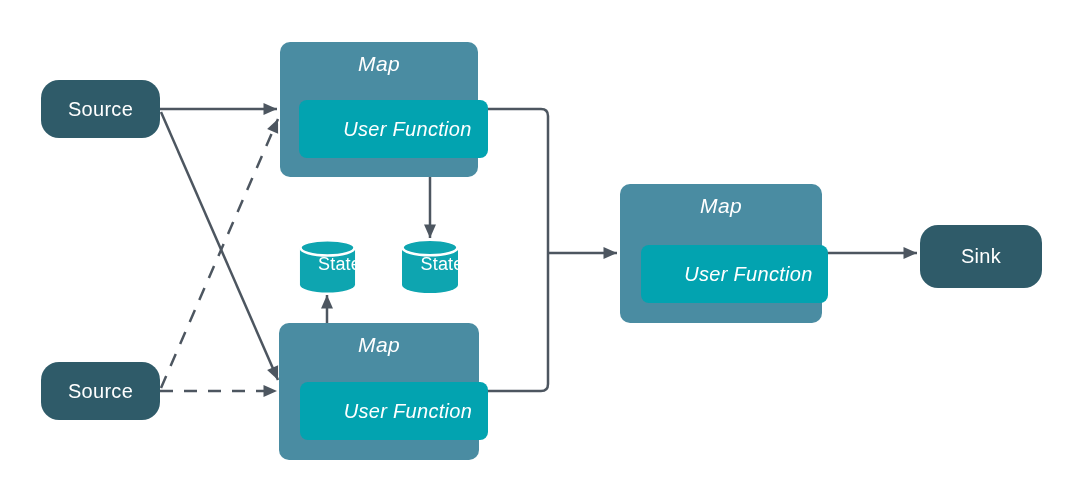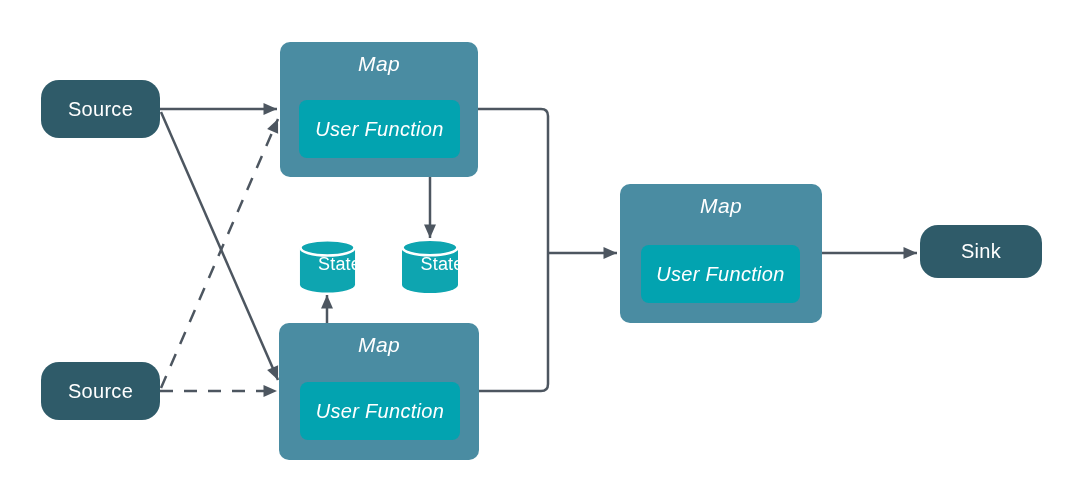--- a/index.html
+++ b/index.html
@@ -45,20 +45,21 @@
   .uf-node {
     position: absolute;
     background: var(--user-function-fill, #02a3b0);
     border-radius: 8px;
     display: flex;
     align-items: center;
     justify-content: center;
     font-size: 20px;
     color: var(--text, #ffffff);
     letter-spacing: 0.3px;
+    padding-left: 28px;
   }
   .state-cyl { position: absolute; }
   .state-cyl svg { display: block; }
   .cyl-fill { fill: var(--state-fill, #0ea5b0); }
   .cyl-sep { fill: var(--state-fill, #0ea5b0); stroke: #ffffff; stroke-width: 2.6; }
   .state-label {
     position: absolute;
     left: 0;
     top: 16px;
     width: 100%;
@@ -144,17 +145,17 @@
     <span class="state-label">State</span>
   </div>
   <div class="state-cyl" style="left:400px; top:238px; width:60px; height:56px;">
     <svg width="60" height="56" viewBox="0 0 60 56">
       <path class="cyl-fill" d="M2 9 L2 47 A28 8 0 0 0 58 47 L58 9 Z"></path>
       <ellipse class="cyl-sep" cx="30" cy="9.5" rx="27.5" ry="7.8"></ellipse>
     </svg>
     <span class="state-label">State</span>
   </div>
 
-  <div class="node dark-node sink-node" style="left:920px; top:225px; width:122px; height:53px;">
+  <div class="node dark-node sink-node" style="left:920px; top:225px; width:122px; height:63px;">
     <span>Sink</span>
   </div>
 
 </div>
 
 </body></html>

